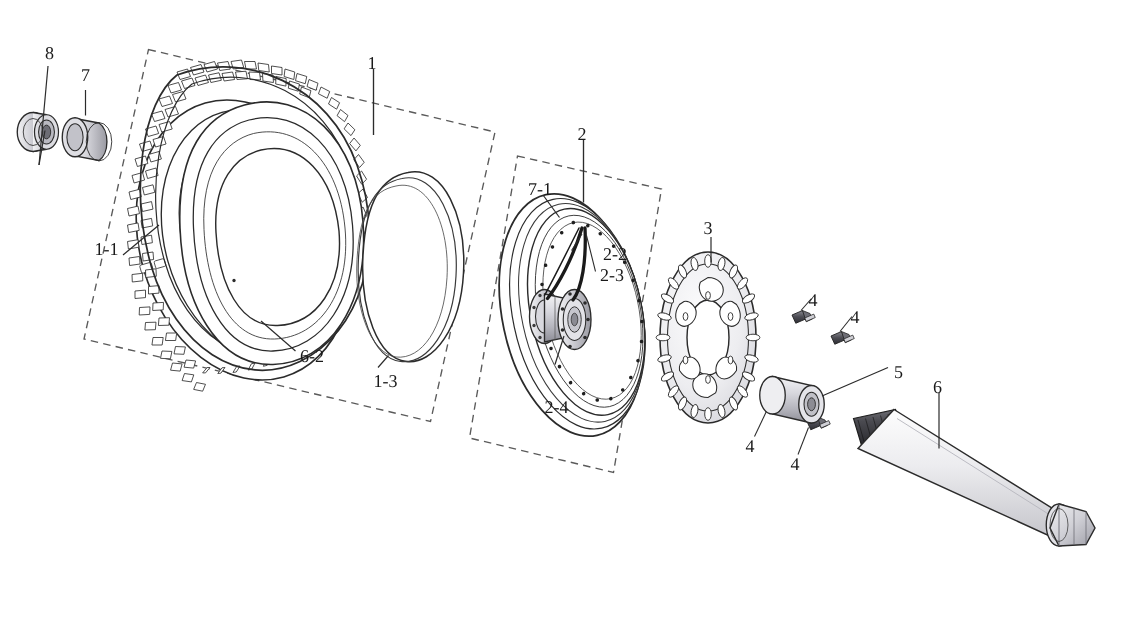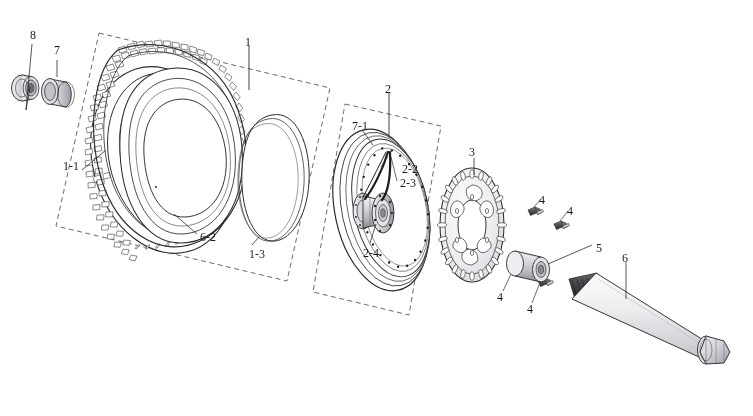--- a/index.html
+++ b/index.html
@@ -448,21 +448,21 @@
   <div class="callout" style="left:30px;  top:29px;">8</div>
   <div class="callout" style="left:54px;  top:44px;">7</div>
   <div class="callout" style="left:245px; top:36px;">1</div>
   <div class="callout" style="left:63px;  top:160px;">1-1</div>
   <div class="callout" style="left:200px; top:231px;">6-2</div>
   <div class="callout" style="left:249px; top:248px;text-align:right;">1-3</div>
   <div class="callout" style="left:385px; top:83px;">2</div>
   <div class="callout" style="left:352px; top:120px;">7-1</div>
   <div class="callout" style="left:365px; top:163px;margin-left:37px;">2-2</div>
   <div class="callout" style="left:378px; top:177px;margin-left:22px;">2-3</div>
-  <div class="callout" style="left:363px; top:247px;">2-4</div>
+  <div class="callout" style="left:363px; top:265px;">2-4</div>
   <div class="callout" style="left:469px; top:146px;">3</div>
   <div class="callout" style="left:539px; top:194px;">4</div>
   <div class="callout" style="left:567px; top:205px;">4</div>
   <div class="callout" style="left:497px; top:291px;">4</div>
   <div class="callout" style="left:527px; top:303px;">4</div>
   <div class="callout" style="left:596px; top:242px;">5</div>
   <div class="callout" style="left:622px; top:252px;">6</div>
 
 </div>
 

